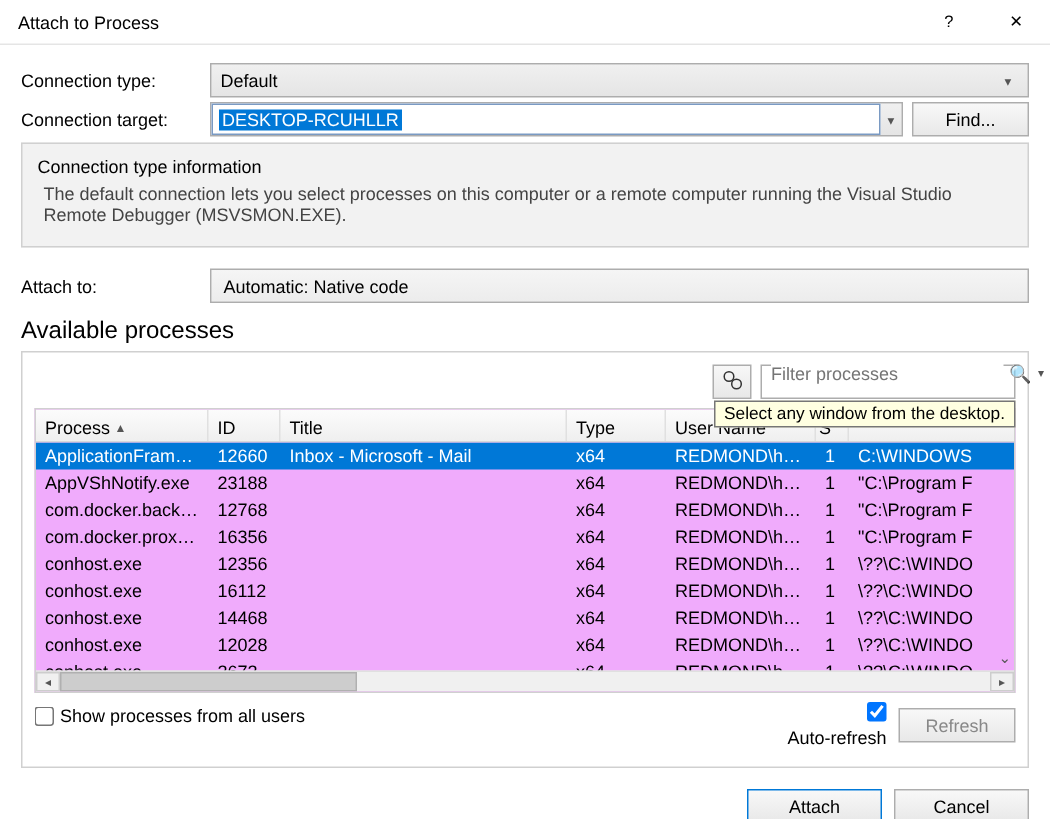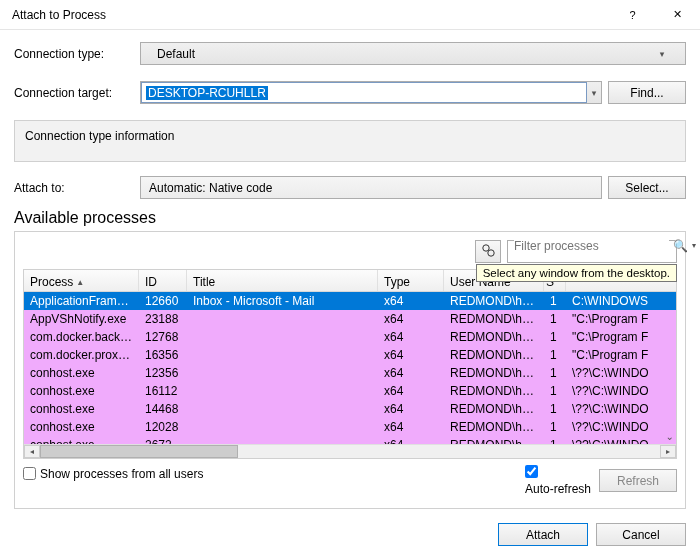--- a/index.html
+++ b/index.html
@@ -24,31 +24,31 @@
       width: 45px; height: 30px;
       display: flex; align-items: center; justify-content: center;
       font-family: "Segoe MDL2 Assets", "Segoe UI Symbol", sans-serif;
       font-size: 11px;
       cursor: pointer;
     }
     .content { padding: 12px 14px 0 14px; }
     .field-row {
       display: flex;
       align-items: center;
-      margin-bottom: 16px;
+      margin-bottom: 3px;
       gap: 6px;
     }
     .field-label { width: 120px; font-size: 12px; }
     .combo {
       flex: 1;
       height: 23px;
       border: 1px solid #adadad;
       background: linear-gradient(#f0f0f0,#e5e5e5);
       display: flex; align-items: center;
-      padding: 0 16px;
+      padding: 0 6px;
       position: relative;
     }
     .combo-input {
       flex: 1; background: #fff; border: 1px solid #7a9ac3;
       height: 21px; padding: 0 4px; font-size: 12px;
       display: flex; align-items: center;
     }
     .combo-input .seltext {
       background: #0078d7; color: #fff; padding: 0 2px;
     }
@@ -162,21 +162,21 @@
       height:14px;
       display:flex;
       border-top:1px solid #e0e0e0;
       background:#f0f0f0;
     }
     .hscroll .arrow{width:16px;border:1px solid #cdcdcd;background:#f0f0f0;display:flex;align-items:center;justify-content:center;font-size:8px;color:#555;}
     .hscroll .track{flex:1;position:relative;}
     .hscroll .thumb{position:absolute;left:0;top:0;bottom:0;width:32%;background:#cdcdcd;border:1px solid #b0b0b0;}
     .vmore{position:absolute;right:2px;bottom:16px;font-size:10px;color:#555;}
     .checks { margin-top:8px; }
-    .check-row { display:flex; align-items:flex-start; gap:4px; font-size:12px; margin-bottom:4px;}
+    .check-row { display:flex; align-items:flex-end; gap:4px; font-size:12px; margin-bottom:4px;}
     .check-row input[type=checkbox]{width:13px;height:13px;}
     .bottom-controls{
       display:flex; align-items:center; gap:8px;
       margin-top:-20px; margin-bottom:4px;
       justify-content:flex-end;
     }
     .dialog-buttons{
       display:flex; justify-content:flex-end; gap:8px;
       padding: 14px 14px 0 14px;
     }
@@ -207,26 +207,26 @@
       <div class="combo-input">
         <span class="seltext">DESKTOP-RCUHLLR</span>
       </div>
       <span class="combo-caret">▾</span>
     </div>
     <button class="btn">Find...</button>
   </div>
 
   <div class="info-box">
     <div class="info-title">Connection type information</div>
+    <div class="info-text">The default connection lets you select processes on this computer or a remote computer running the Visual Studio Remote Debugger (MSVSMON.EXE).</div>
   </div>
 
   <div class="field-row" style="margin-bottom:4px;">
     <div class="field-label">Attach to:</div>
     <div class="readonly">Automatic: Native code</div>
-    <button class="btn">Select...</button>
   </div>
 
   <div class="section-label">Available processes</div>
   <div class="processes-box">
 
     <div class="proc-toolbar">
       <div class="icon-btn">
         <span>
           <svg width="14" height="14" viewBox="0 0 14 14">
               <g stroke="#333" stroke-width="1" fill="none">

